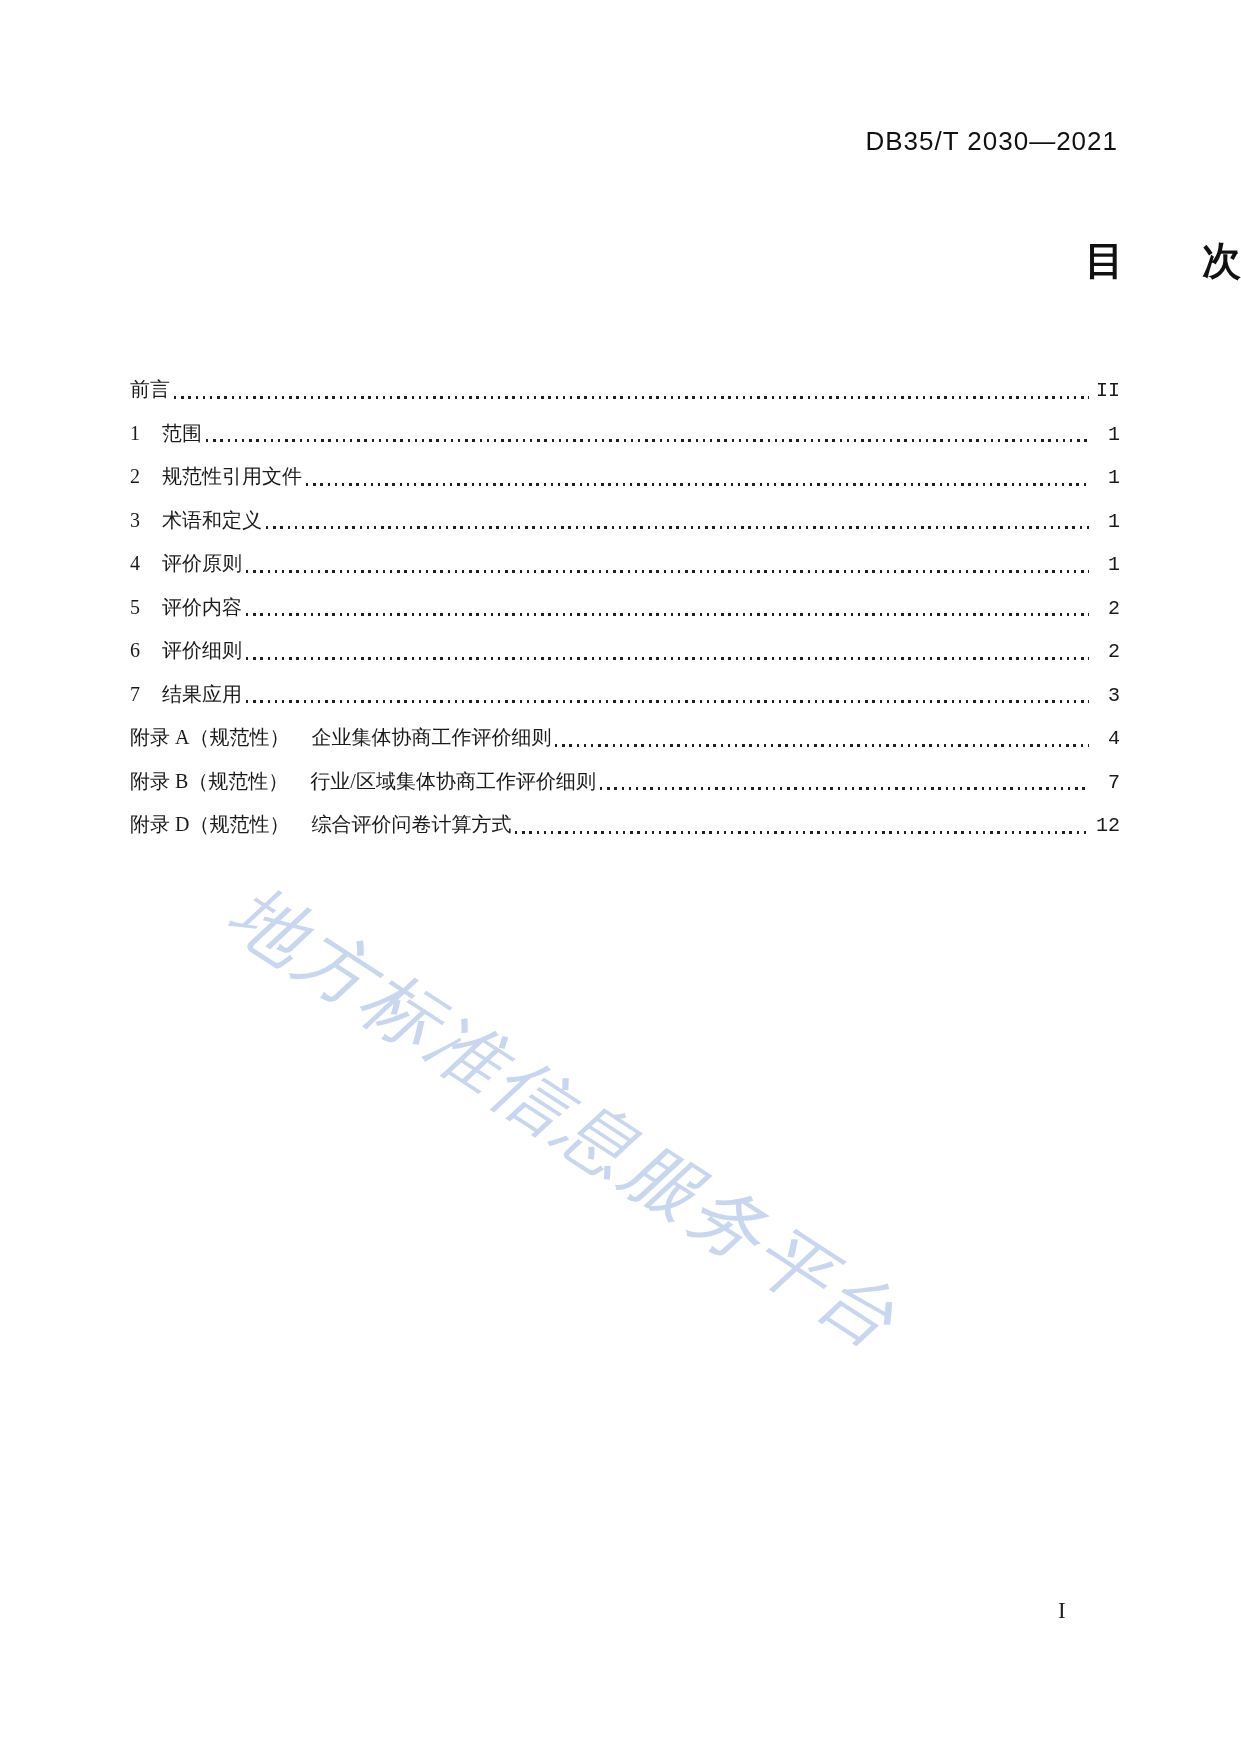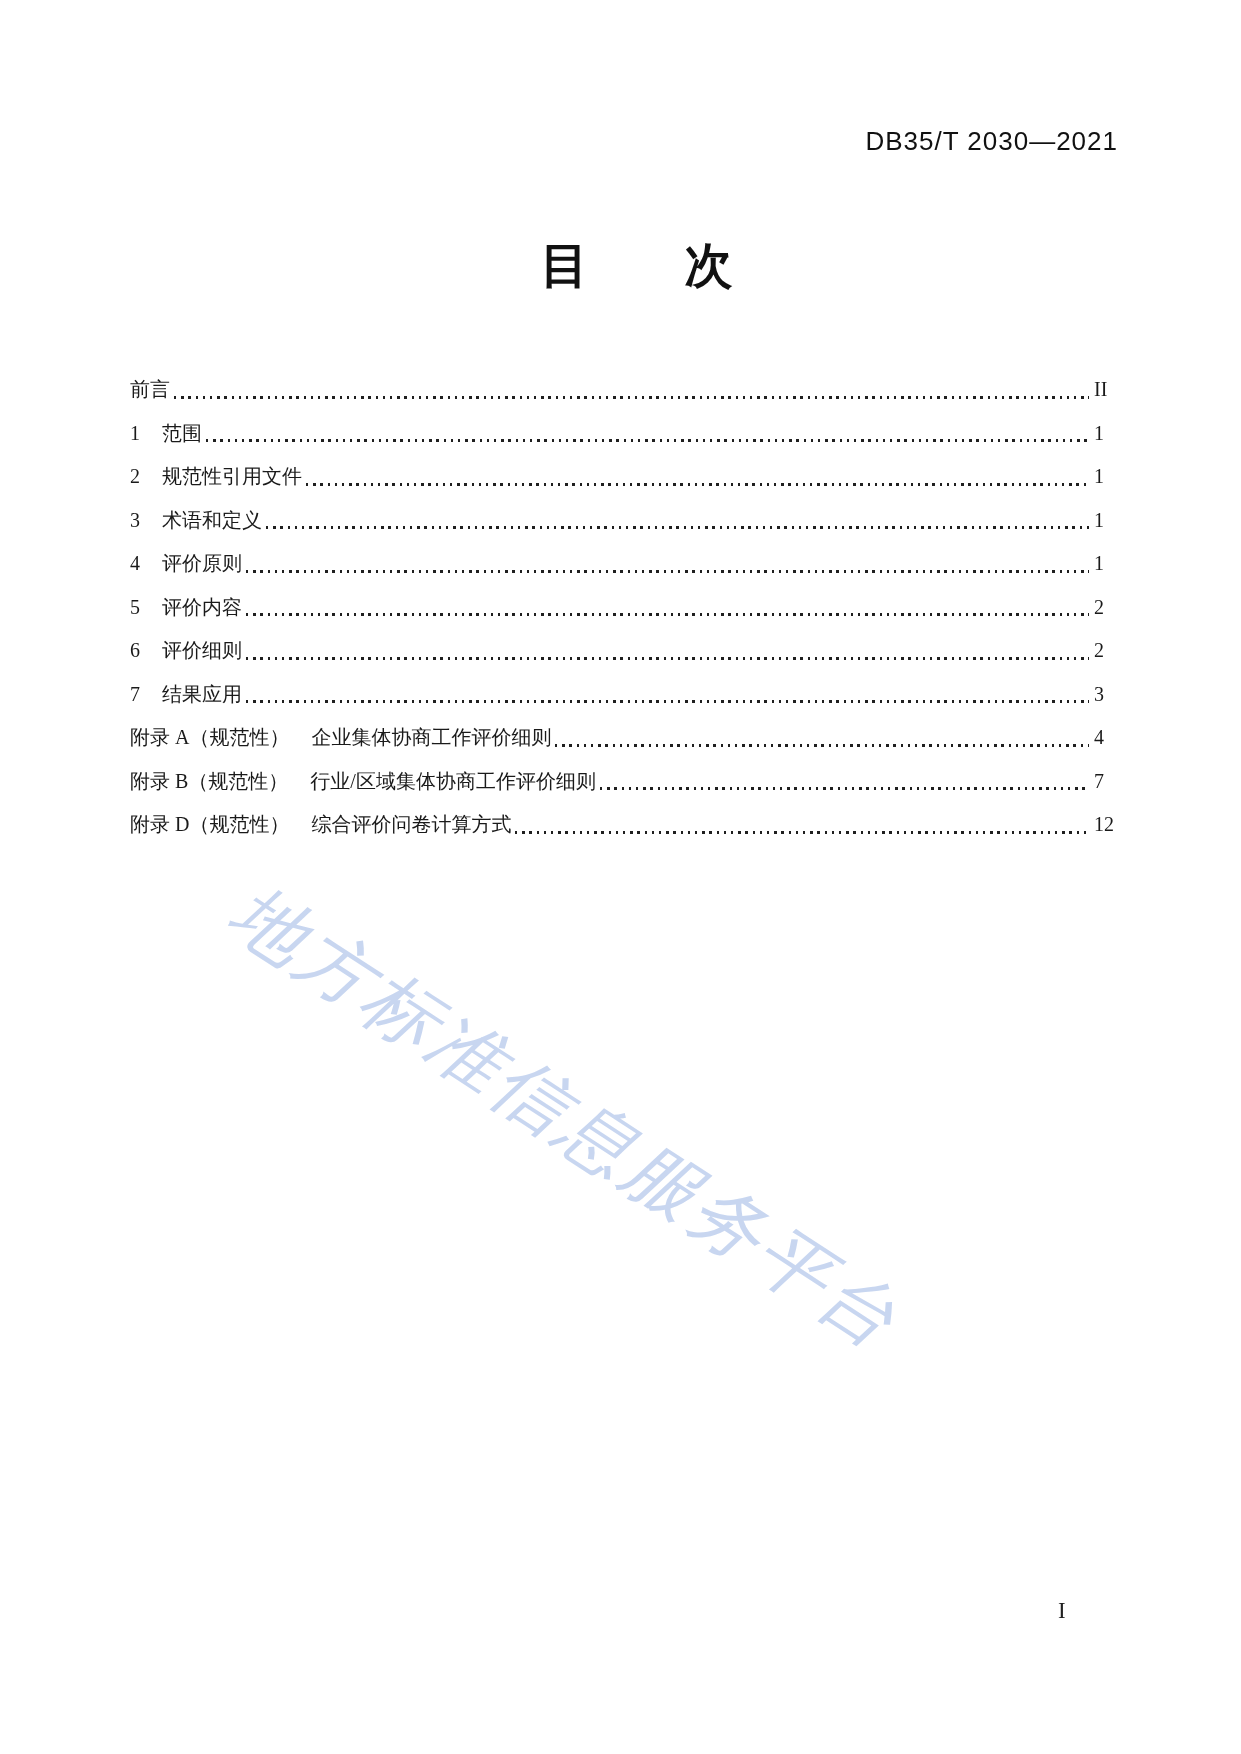--- a/index.html
+++ b/index.html
@@ -29,22 +29,22 @@
     letter-spacing: 1px;
     color: #111;
     z-index: 2;
   }
   
   .doc-title {
     position: absolute;
     top: 234px;
     left: 0;
     right: 0;
-    text-align: center;
-    font-size: 48px;
+    text-align: right;
+    font-size: 39px;
     font-weight: bold;
     color: #111;
     white-space: pre;
     z-index: 2;
     padding-left: 32px;
   }
   
   .toc {
     position: absolute;
     top: 368px;
@@ -79,22 +79,22 @@
     margin: 0 5px 13px 4px;
     background-image: repeating-linear-gradient(
       to right,
       #1f1f1f 0px, #1f1f1f 2.4px,
       transparent 2.4px, transparent 7.2px
     );
   }
   .toc-page {
     flex: 0 0 auto;
     min-width: 26px;
-    text-align: left;
-    font-family: Liberation Serif, serif;
+    text-align: right;
+    font-family: Liberation Mono, monospace;
   }
   
   .watermark {
     position: absolute;
     top: 1068px;
     left: 160px;
     width: 810px;
     text-align: center;
     font-size: 74px;
     font-style: italic;

